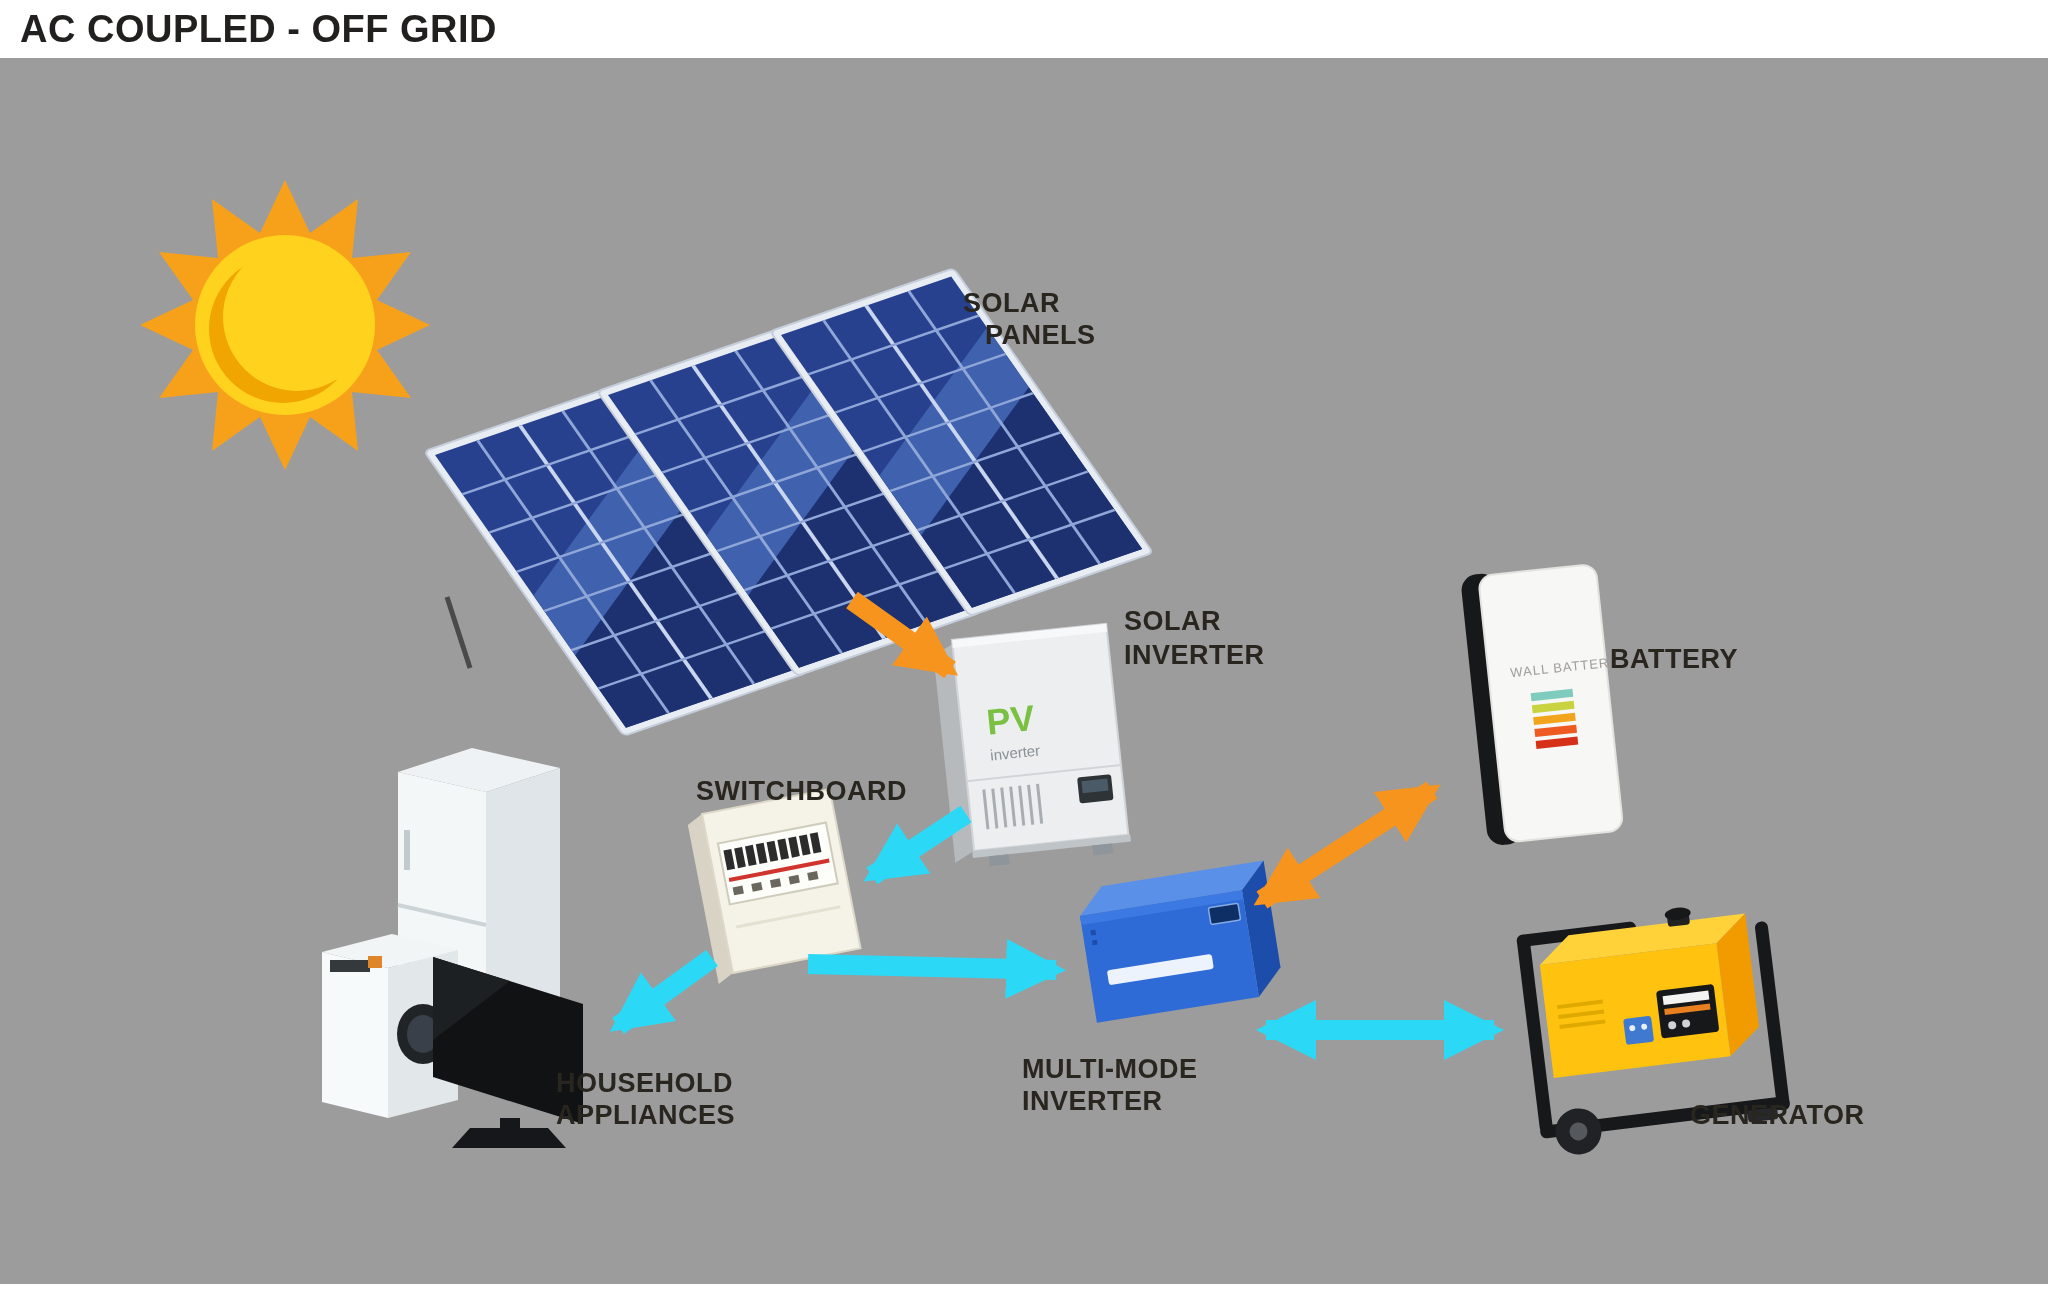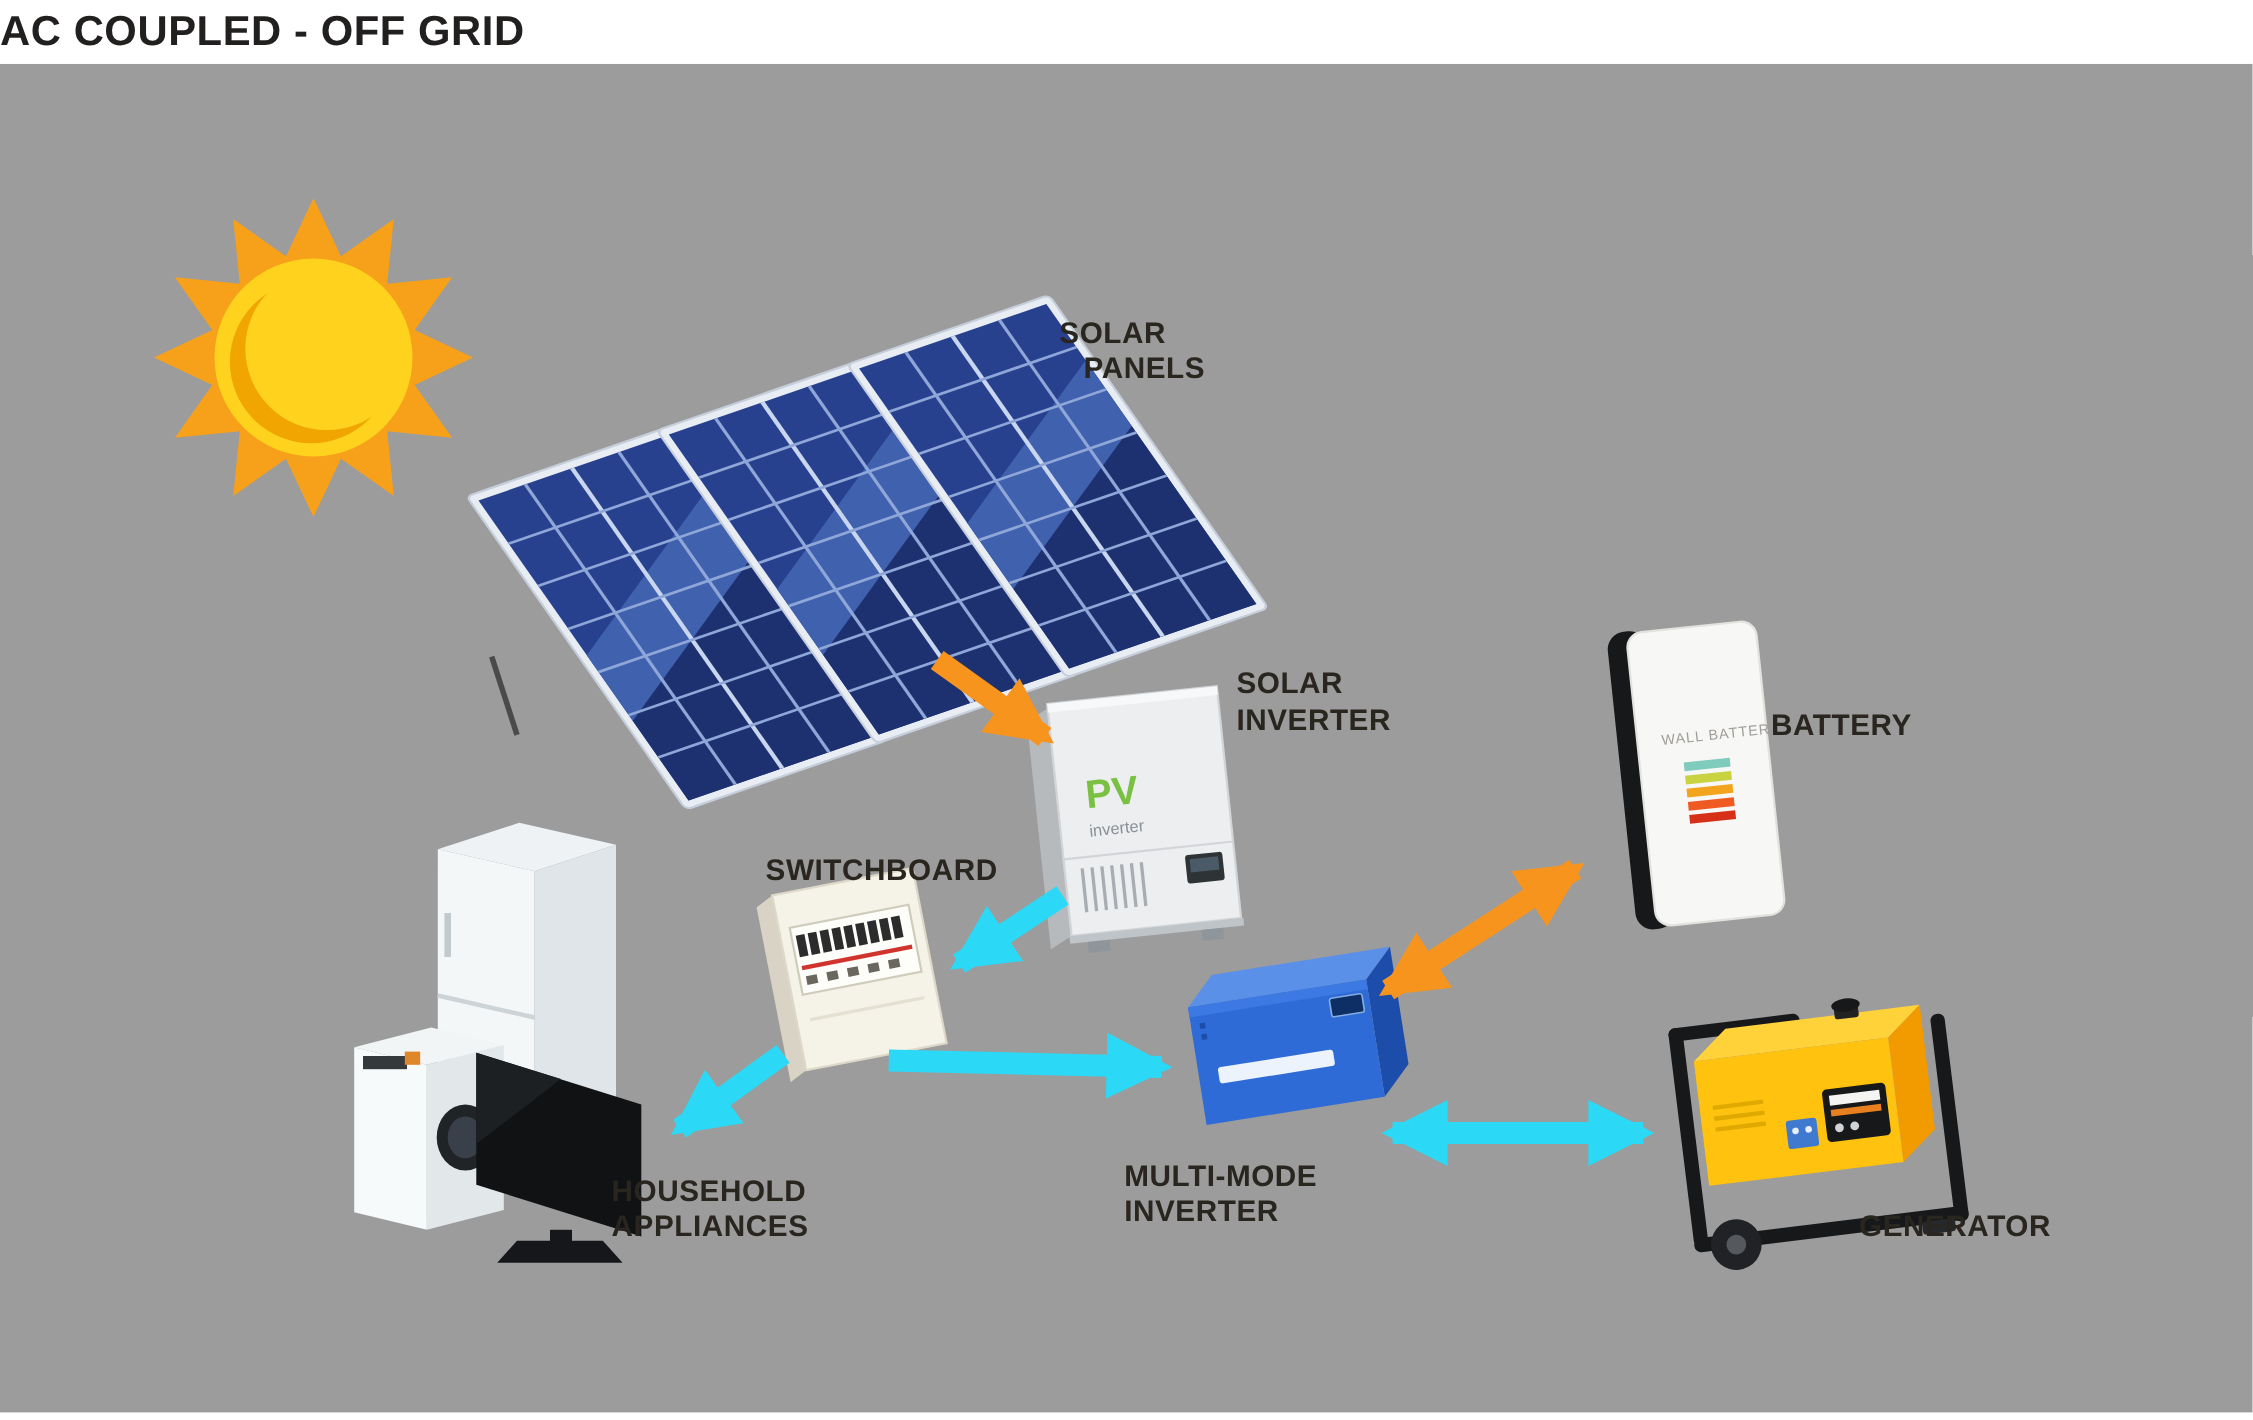--- a/index.html
+++ b/index.html
@@ -5,21 +5,21 @@
   html,body { margin:0; padding:0; background:#ffffff; }
   .stage {
     position:relative;
     width:2048px; height:1291px;
     background:#ffffff;
     font-family:"Liberation Sans", sans-serif;
     overflow:hidden;
   }
   .title {
     position:absolute; top:0; left:0; height:58px; width:100%;
-    display:flex; align-items:center; padding-left:0; box-sizing:border-box;
+    display:flex; align-items:center; padding-left:20px; box-sizing:border-box;
     font-size:38px; font-weight:700; letter-spacing:0.5px; color:#221f1f;
     background:#ffffff; z-index:2;
   }
   svg.diagram { position:absolute; top:0; left:0; }
   text { font-family:"Liberation Sans", sans-serif; }
   .lbl  { font-size:27px; font-weight:700; fill:#29251f; letter-spacing:0.5px; }
   .pv   { font-size:36px; font-weight:700; fill:#7ac143; }
   .pv-sub { font-size:15px; font-weight:400; fill:#8a9096; }
   .tiny { font-size:13px; font-weight:400; fill:#a09e9a; letter-spacing:1px; }
 </style>

